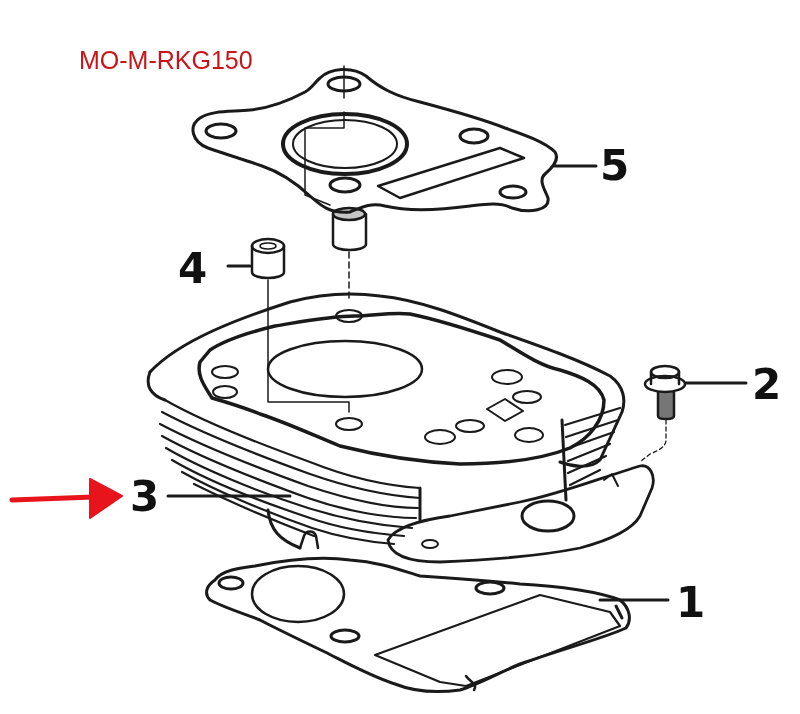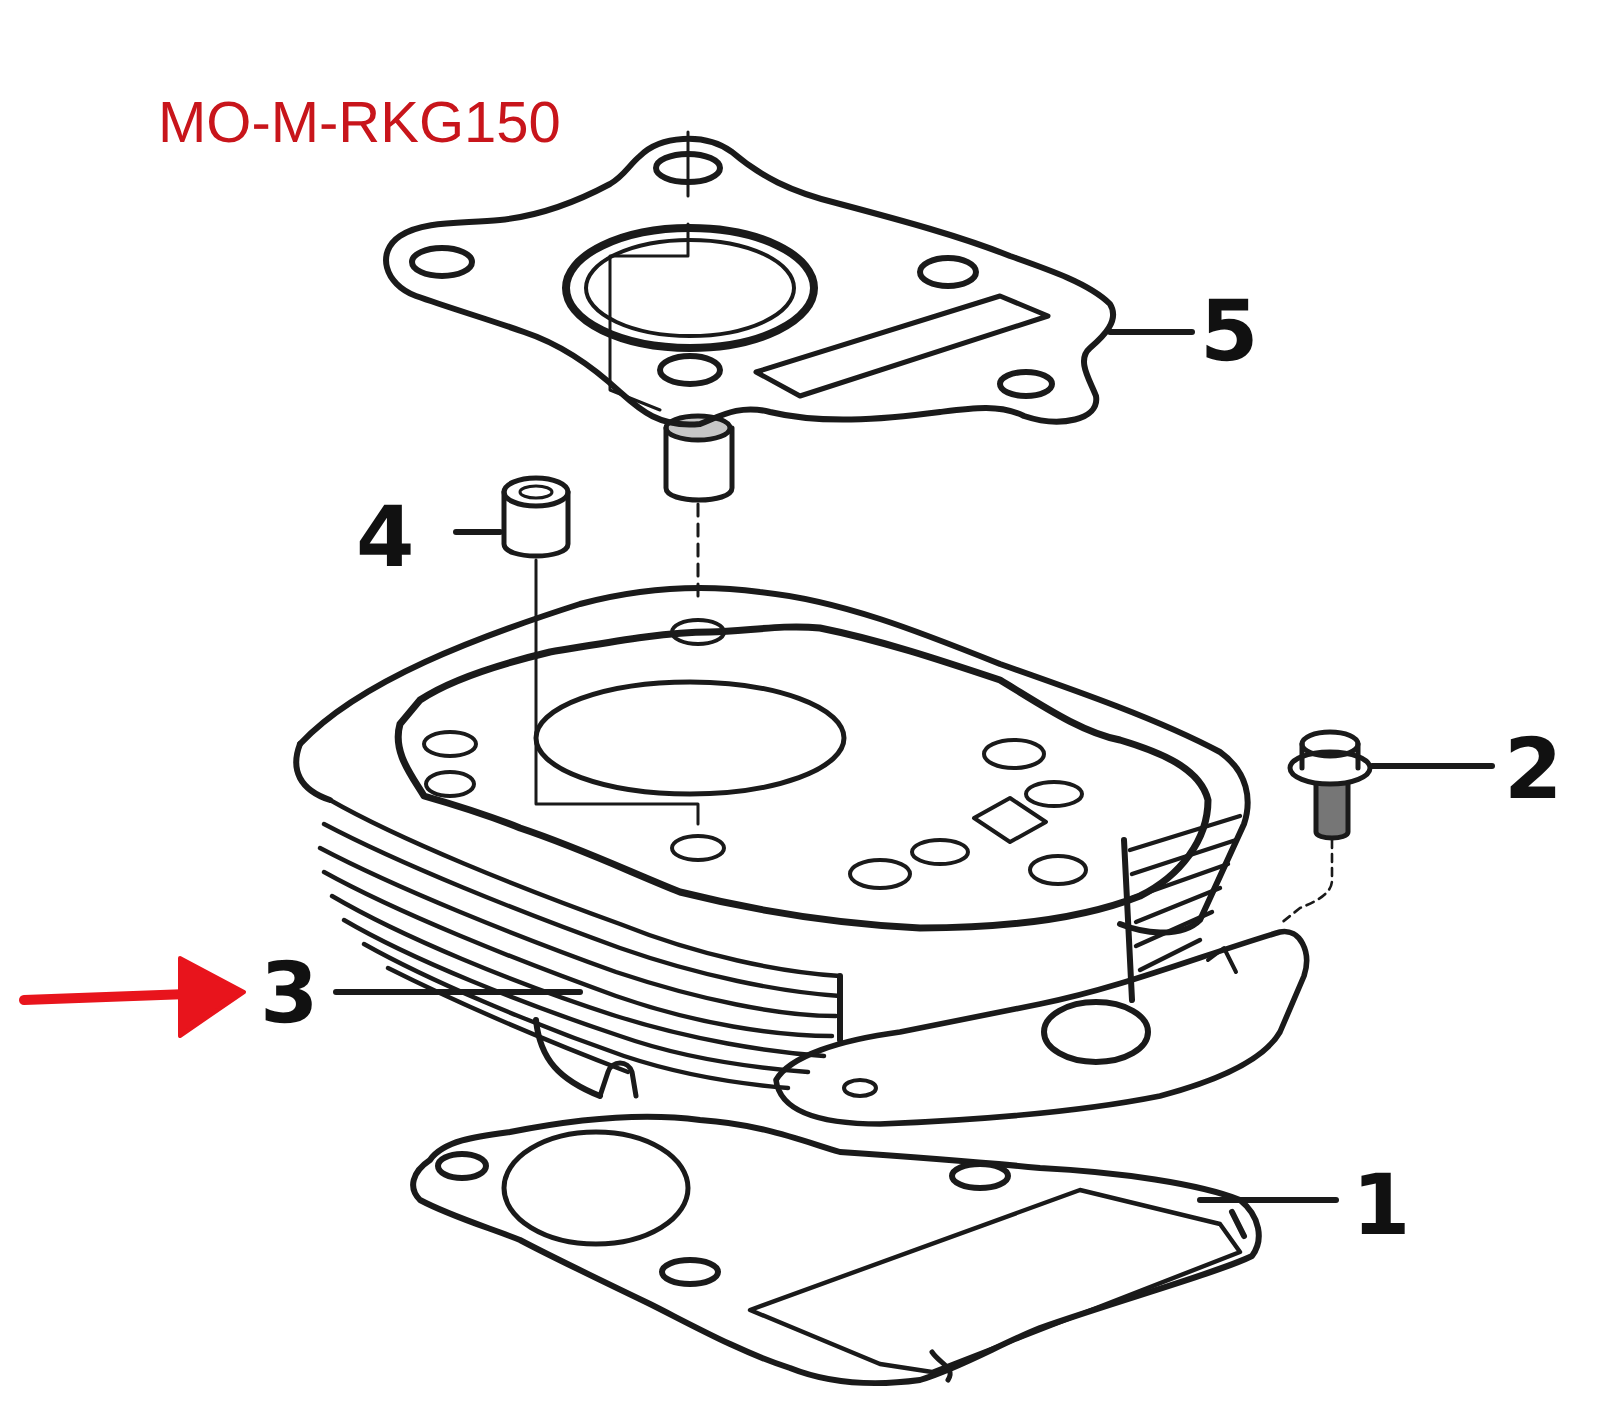--- a/index.html
+++ b/index.html
@@ -1,17 +1,17 @@
 <!DOCTYPE html>
 <html><head>
 <meta charset="utf-8">
 <style>
   html, body { margin: 0; padding: 0; background: #ffffff; }
   body { width: 800px; height: 714px; position: relative; overflow: hidden; font-family: "Liberation Sans", sans-serif; }
-  .code-label { position: absolute; left: 79px; top: 46px; font-size: 29px; color: #c8151b; letter-spacing: 0px; }
+  .code-label { position: absolute; left: 79px; top: 46px; font-size: 25px; color: #c8151b; letter-spacing: 0px; }
   .diagram { position: absolute; left: 0; top: 0; width: 800px; height: 714px; }
   .callout { position: absolute; font-weight: bold; font-size: 42px; color: #111111; line-height: 1; font-family: "DejaVu Sans", sans-serif; }
 </style>
 </head>
 <body>
 
 <div class="code-label">MO-M-RKG150</div>
 
 <svg class="diagram" viewBox="0 0 800 714" xmlns="http://www.w3.org/2000/svg" fill="none" stroke="#1a1a1a" stroke-linejoin="round" stroke-linecap="round">
 

